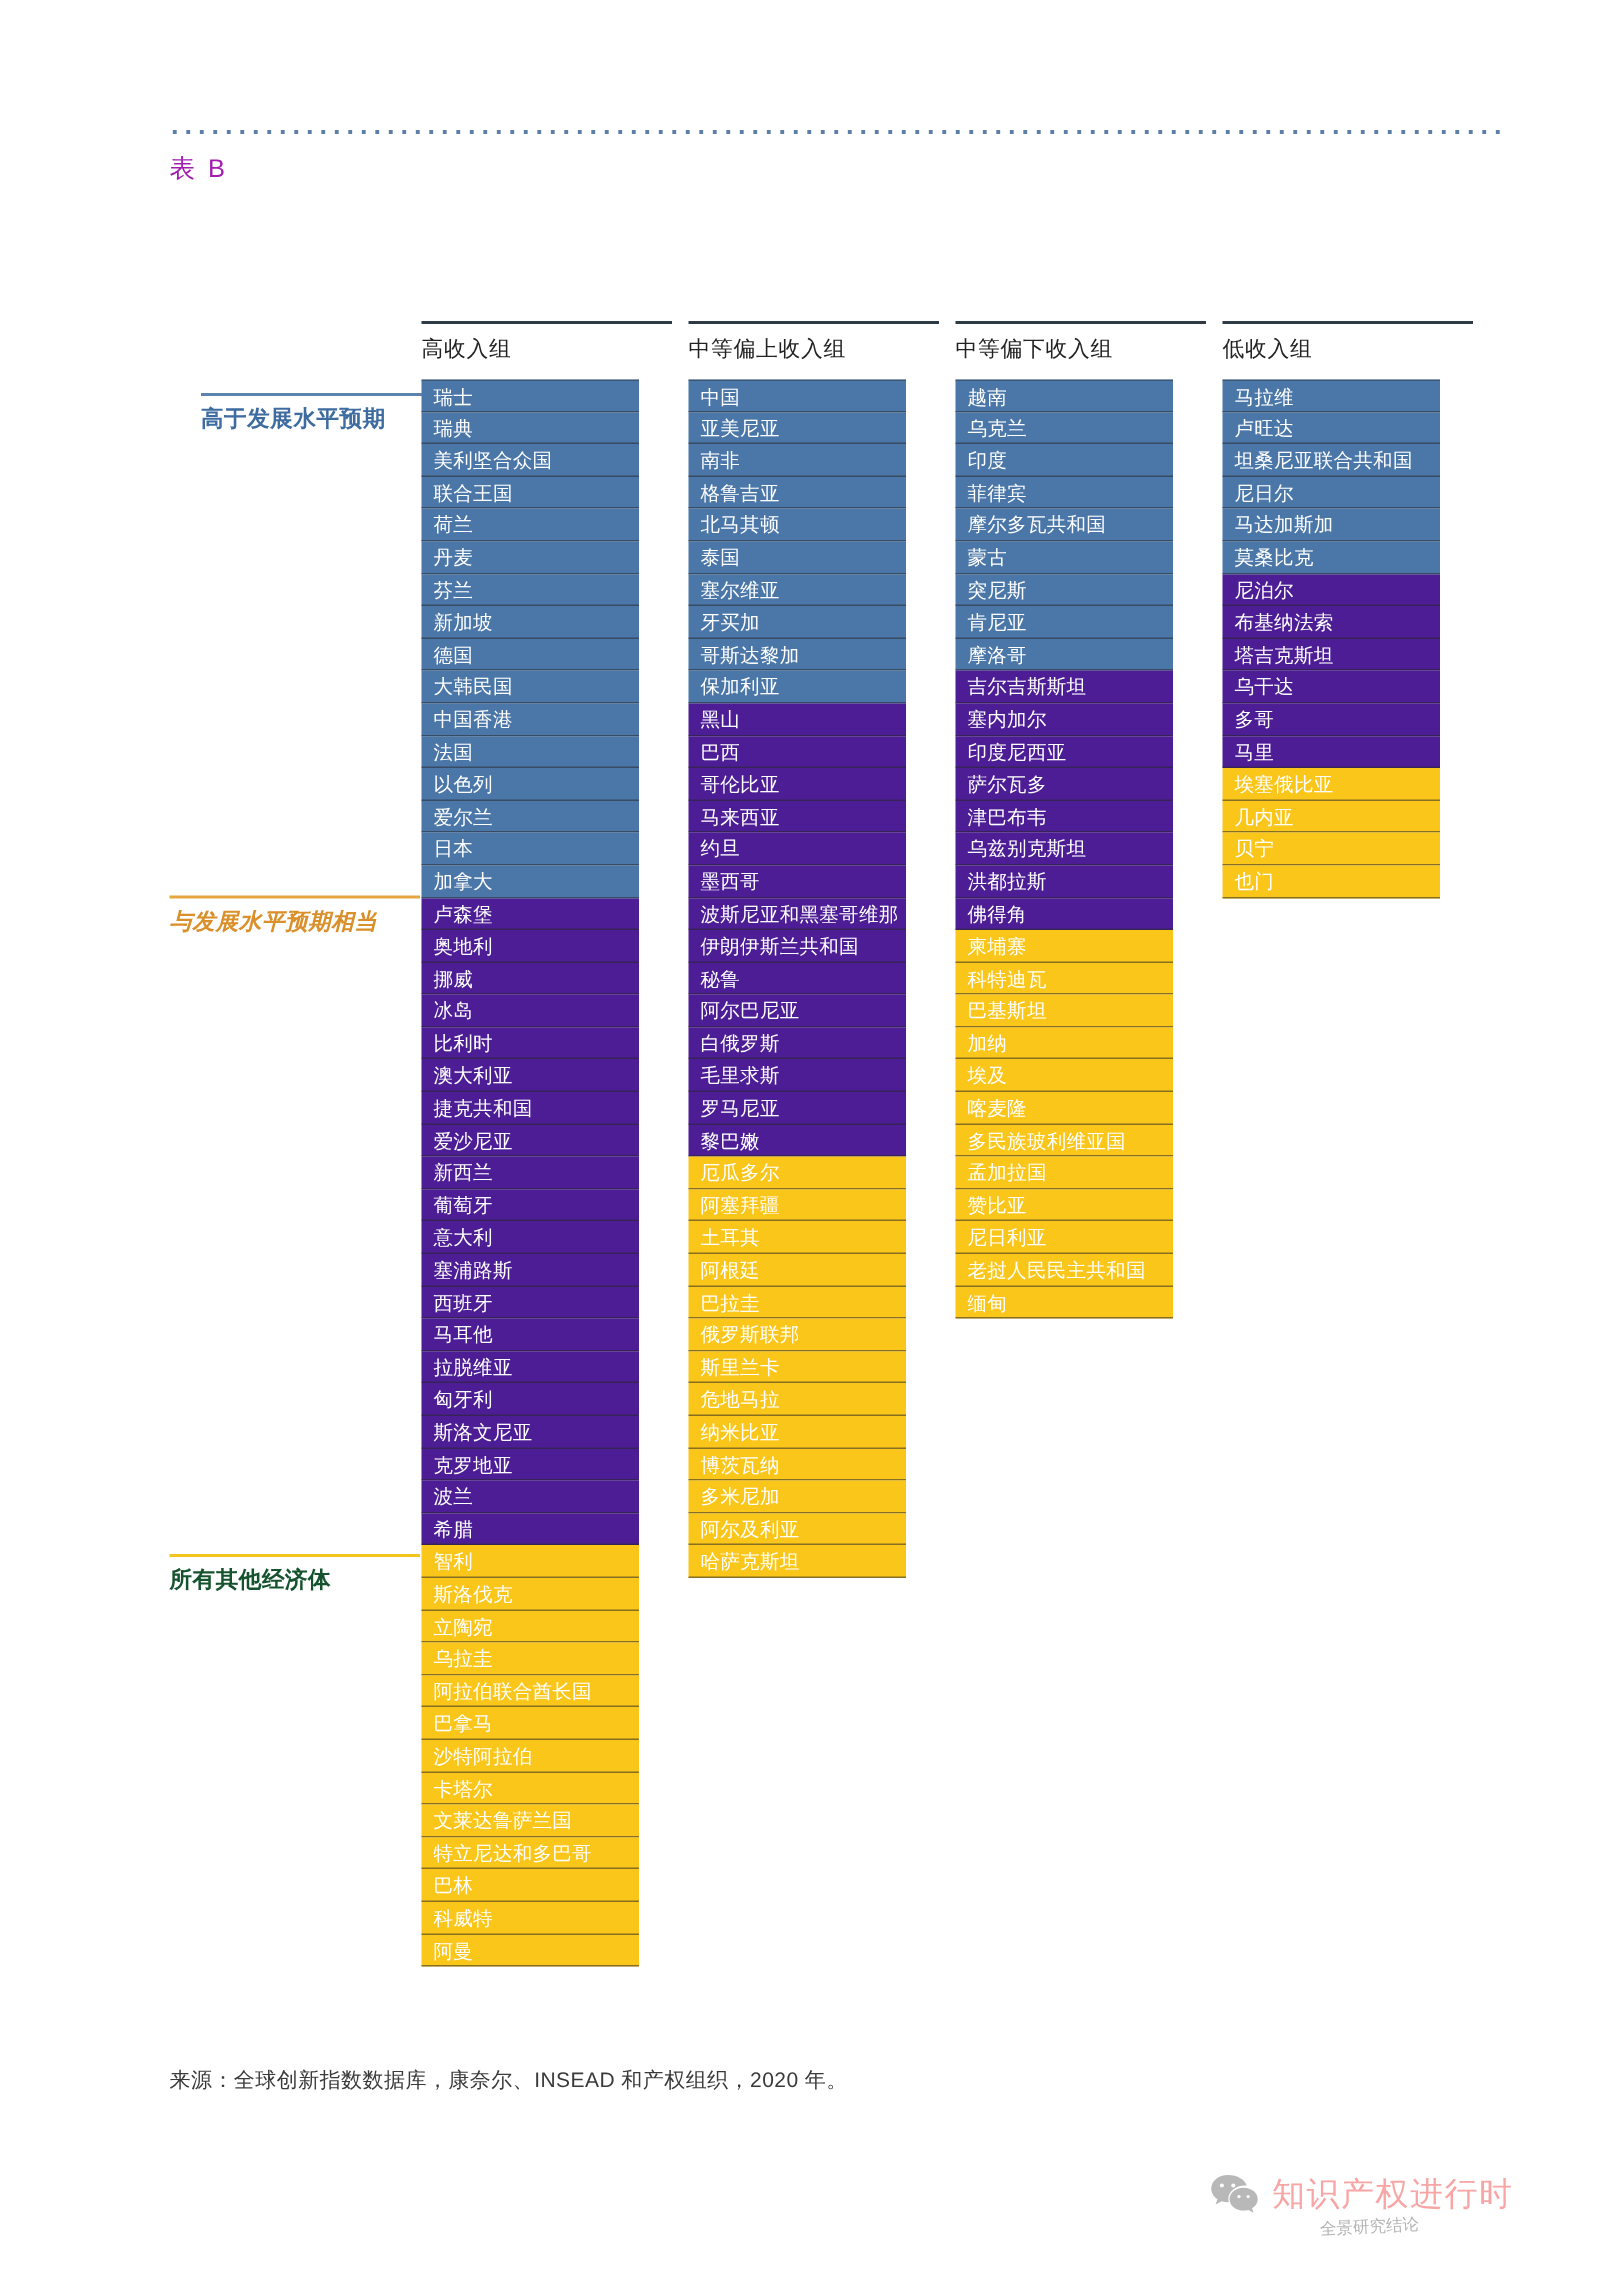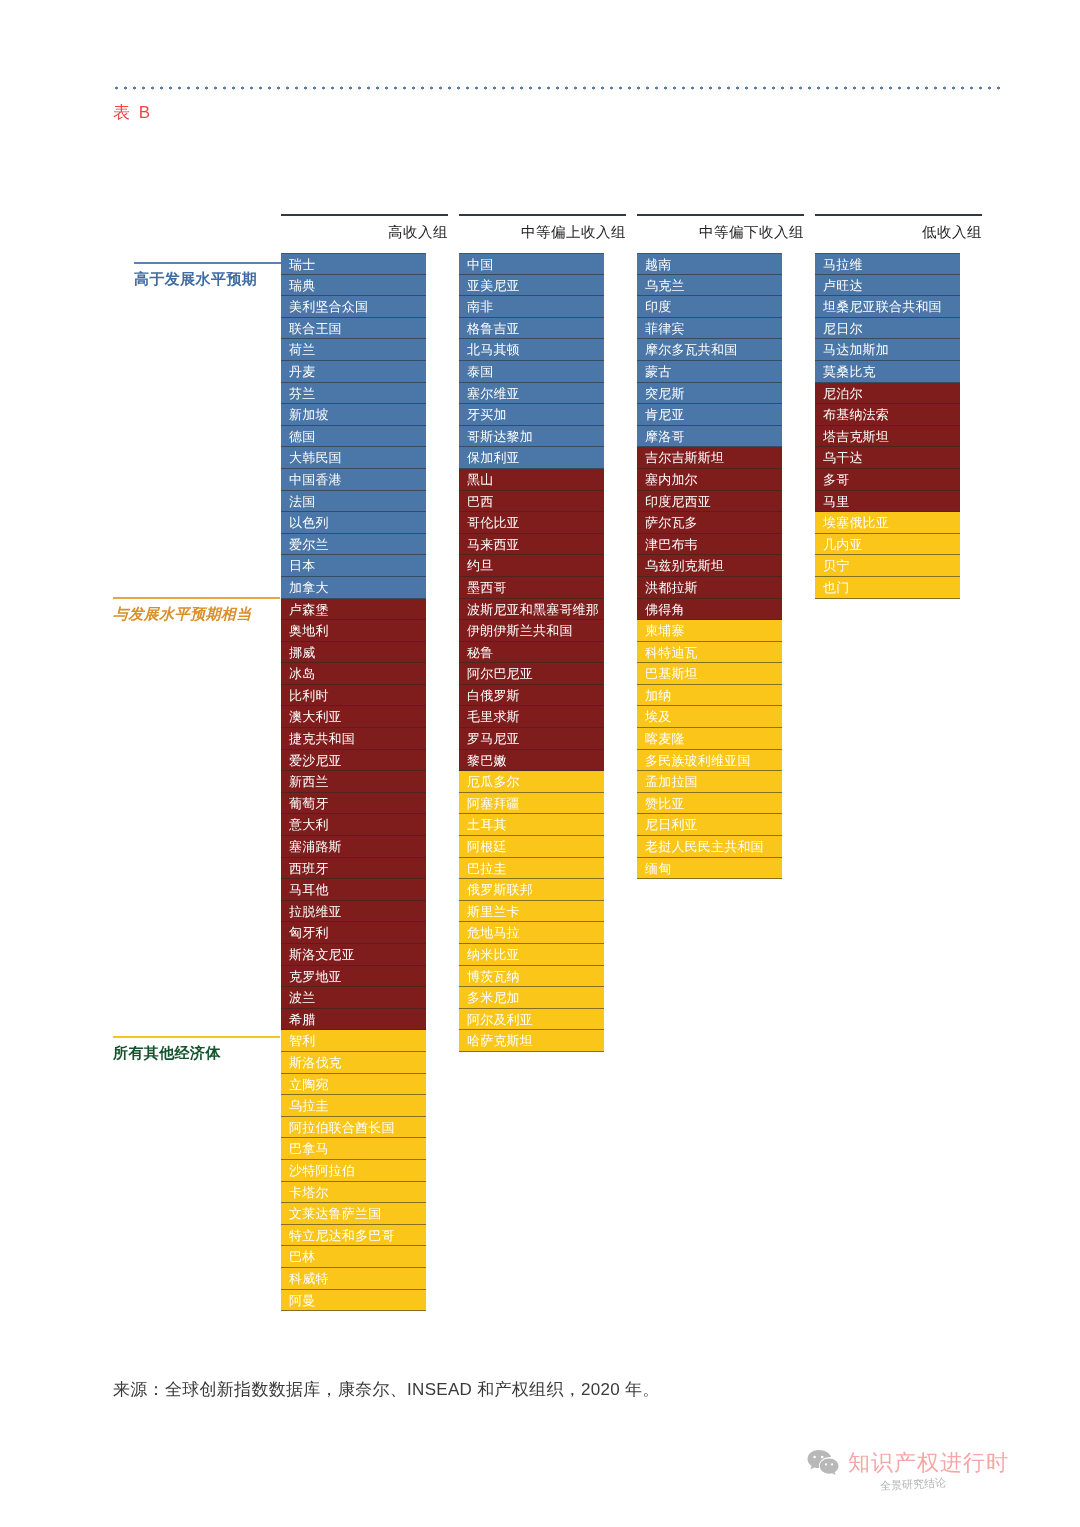--- a/index.html
+++ b/index.html
@@ -36,21 +36,21 @@
     background-size: 9px 4px;
     background-repeat: repeat-x;
   }
 
   .table-label {
     position: absolute;
     left: 113px;
     top: 101px;
     font-size: 17px;
     letter-spacing: 2px;
-    color: #ef4444;
+    color: #a21caf;
     font-weight: 400;
   }
 
   .chart-title {
     position: absolute;
     left: 113px;
     top: 139px;
     font-size: 25px;
     font-weight: bold;
     color: #3e6ca0;
@@ -64,21 +64,21 @@
     top: 214px;
     width: 719px;
     height: 34px;
   }
   .col-head {
     position: absolute;
     top: 0;
     height: 34px;
     border-top: 2px solid #2e3a46;
     box-sizing: border-box;
-    text-align: right;
+    text-align: left;
   }
   .col-head span {
     display: block;
     margin-top: 7px;
     font-size: 14.5px;
     color: #222;
     letter-spacing: 0.5px;
   }
 
   
@@ -108,41 +108,41 @@
     padding-left: 8px;
     font-size: 13px;
     color: #ffffff;
     box-sizing: border-box;
     border-bottom: 1px solid rgba(40,40,40,0.55);
     white-space: nowrap;
     overflow: hidden;
     letter-spacing: 0.2px;
   }
   .cell.blue   { background: #4a76a8; }
-  .cell.orange { background: #7f1d1d; }
+  .cell.orange { background: #4c1d95; }
   .cell.gold   { background: #fbc61a; }
   .cell.blue:first-child { border-top: 1px solid rgba(40,40,40,0.4); }
 
   
   .column::after {
     content: "";
     position: absolute;
     right: -3px;
     top: 0;
     bottom: 0;
     width: 2px;
     background: #ffffff;
   }
 
   
   .source-note {
     position: absolute;
     left: 113px;
     top: 1378px;
-    font-size: 17px;
+    font-size: 14px;
     color: #3a3a3a;
     letter-spacing: 0.3px;
   }
 
   
   .watermark {
     position: absolute;
     left: 806px;
     top: 1448px;
     display: flex;

